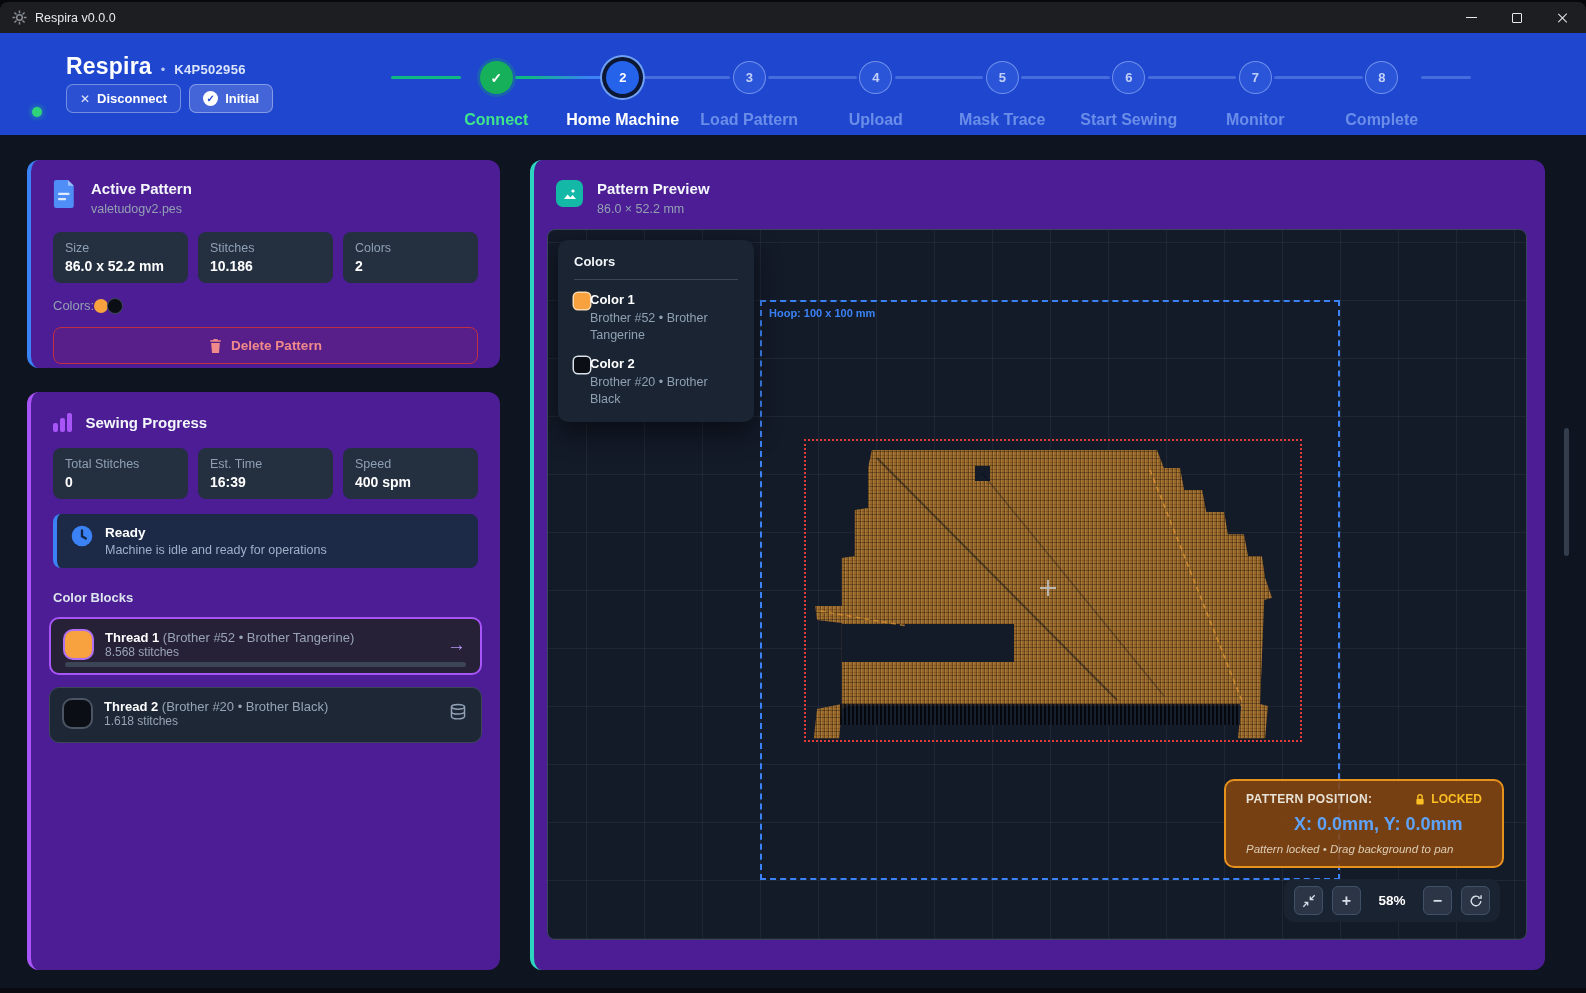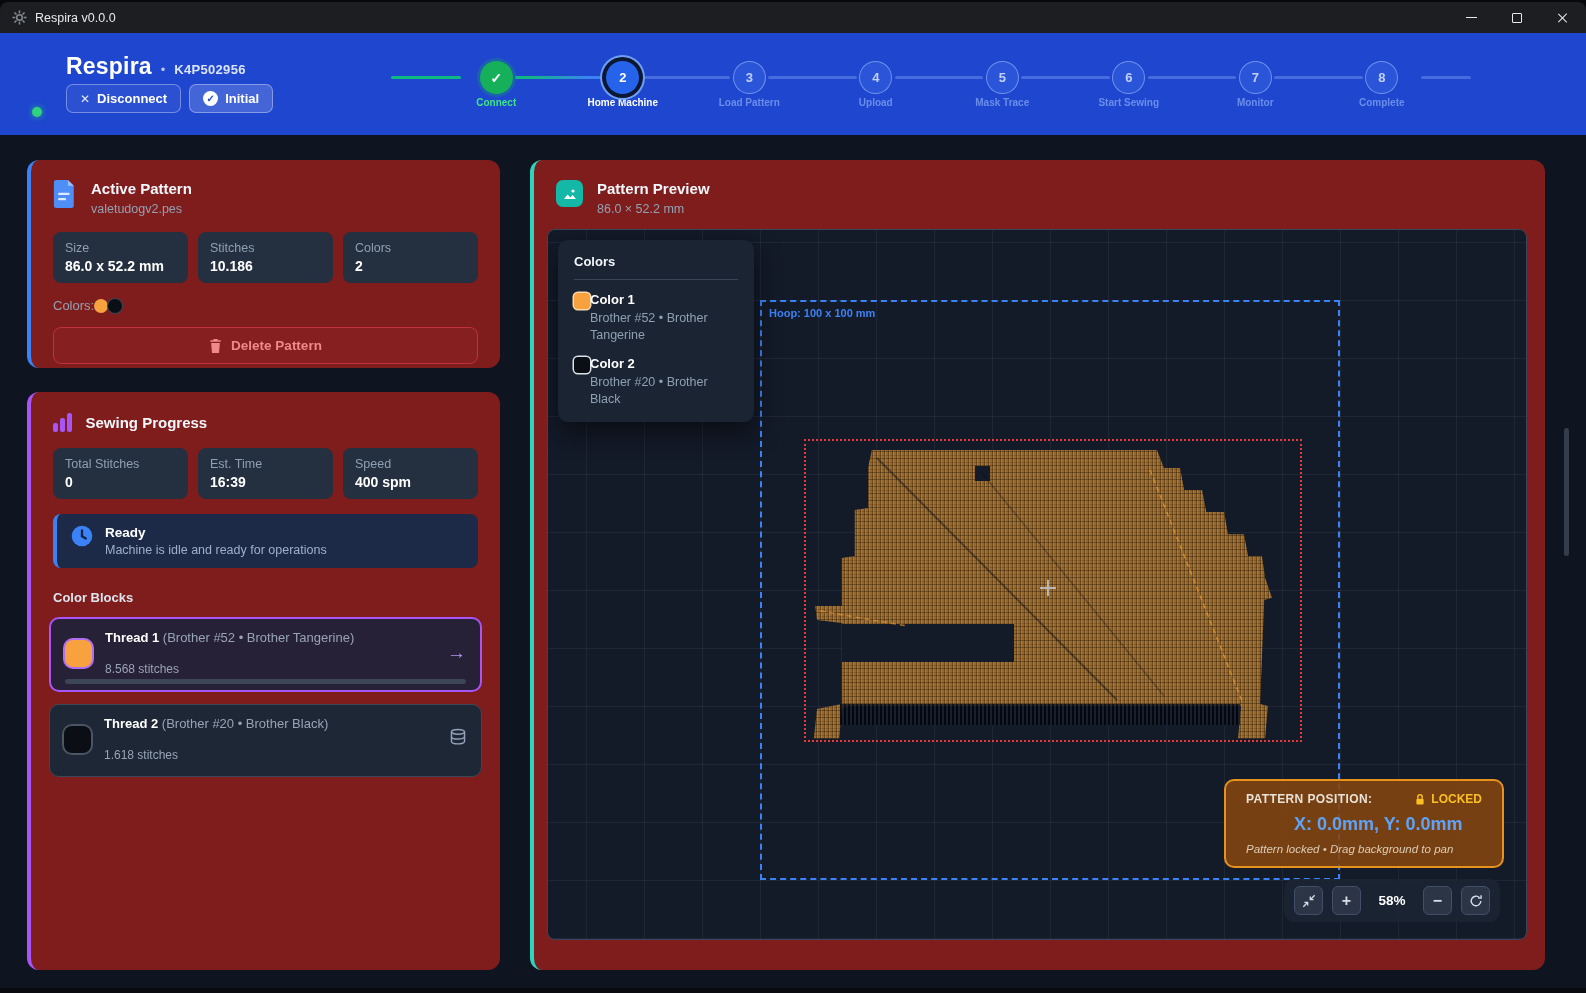--- a/index.html
+++ b/index.html
@@ -40,30 +40,30 @@
   .stepper::before { content:''; position:absolute; left:-42px; top:15px; width:70px; height:3px; background:#10b981; border-radius:2px; }
   .stepper::after  { content:''; position:absolute; right:-26px; top:15px; width:50px; height:3px; background:rgba(130,165,245,.4); border-radius:2px; }
   .step { width:126.5px; display:flex; flex-direction:column; align-items:center; position:relative; cursor:default; }
   .step + .step::before { content:''; position:absolute; top:15px; left:calc(-50% + 19px); width:calc(100% - 38px); height:3px; border-radius:2px; background:rgba(130,165,245,.4); }
   .step.s2::before { background:linear-gradient(90deg,#10b981 15%,#3b82f6 85%); }
   .circle { width:33px; height:33px; border-radius:50%; display:flex; align-items:center; justify-content:center;
     font-size:13px; font-weight:bold; position:relative; z-index:1; }
   .step.done .circle { background:#17b05a; color:#fff; font-size:14px; box-shadow:0 0 0 3px rgba(23,176,90,.25); }
   .step.active .circle { background:#2563eb; color:#fff; box-shadow:0 0 0 4px #0c1733, 0 0 0 6px #6fa0f3; }
   .step.pending .circle { background:#2b55d9; border:1.5px solid rgba(170,195,250,.55); color:rgba(230,238,255,.8); }
-  .step-label { margin-top:3px; font-size:10px; font-weight:bold; white-space:nowrap; }
+  .step-label { margin-top:17px; font-size:16px; font-weight:bold; white-space:nowrap; }
   .step.done .step-label { color:#3ee58a; }
   .step.active .step-label { color:#ffffff; }
   .step.pending .step-label { color:rgba(170,200,255,.55); }
 
   
   .main { height:853px; background:#0e1420; display:flex; gap:30px; padding:25px 41px 18px 27px; }
   .bottom-strip { height:7px; background:#0a0b10; }
 
-  .card { background:#7f1d1d; border-radius:12px; position:relative; }
+  .card { background:#4c1d95; border-radius:12px; position:relative; }
   .left-col { width:473px; display:flex; flex-direction:column; gap:24px; }
   .card.blue-edge  { border-left:4px solid #3b82f6; }
   .card.purple-edge{ border-left:4px solid #a855f7; }
   .card.teal-edge  { border-left:4px solid #2dd4bf; }
 
   .card-head { display:flex; gap:14px; padding:20px 22px 0 22px; align-items:flex-start; }
   .card-title { color:#f3f6fa; font-size:15px; font-weight:bold; }
   .card-sub { color:#93a1b3; font-size:12.5px; margin-top:5px; }
 
   .stat-grid { display:grid; grid-template-columns:1fr 1fr 1fr; gap:10px; padding:16px 22px 0 22px; }
@@ -95,21 +95,21 @@
   .thread { margin:12px 18px 0 18px; border-radius:10px; padding:11px 14px 14px 14px;
     display:flex; gap:13px; align-items:center; position:relative; cursor:default; }
   .thread.active { background:#272138; border:2px solid #a855f7; }
   .thread.idle { background:#1d2736; border:1px solid #3c4757; }
   .swatch { width:27px; height:27px; border-radius:8px; flex-shrink:0; }
   .swatch.orange { background:#f7a23f; box-shadow:0 0 0 2px #b06ef0; }
   .swatch.black { background:#0b0f15; box-shadow:0 0 0 2px #4b5563; }
   .thread-name { font-size:13px; color:#fff; }
   .thread-name b { font-weight:bold; }
   .thread-name span { color:#98a4b5; font-weight:normal; }
-  .thread-stitches { color:#98a4b5; font-size:12px; margin-top:17px; }
+  .thread-stitches { color:#98a4b5; font-size:12px; margin-top:0; }
   .thread-right { margin-left:auto; align-self:center; }
   .arrow-icon { color:#b794f6; font-size:19px; font-weight:bold; }
   .progress-track { position:absolute; left:14px; right:14px; bottom:6px; height:5px; border-radius:3px; background:#3c4554; }
 
   
   .preview-card { flex:1; display:flex; flex-direction:column; }
   .teal-ico { width:27px; height:27px; border-radius:7px; background:#14b8a6; display:flex; align-items:center; justify-content:center; flex-shrink:0; }
   .canvas { margin:13px 18px 30px 13px; flex:1; background:#131a28; border:1px solid #39455a; border-radius:8px;
     position:relative; overflow:hidden;
     background-image:

